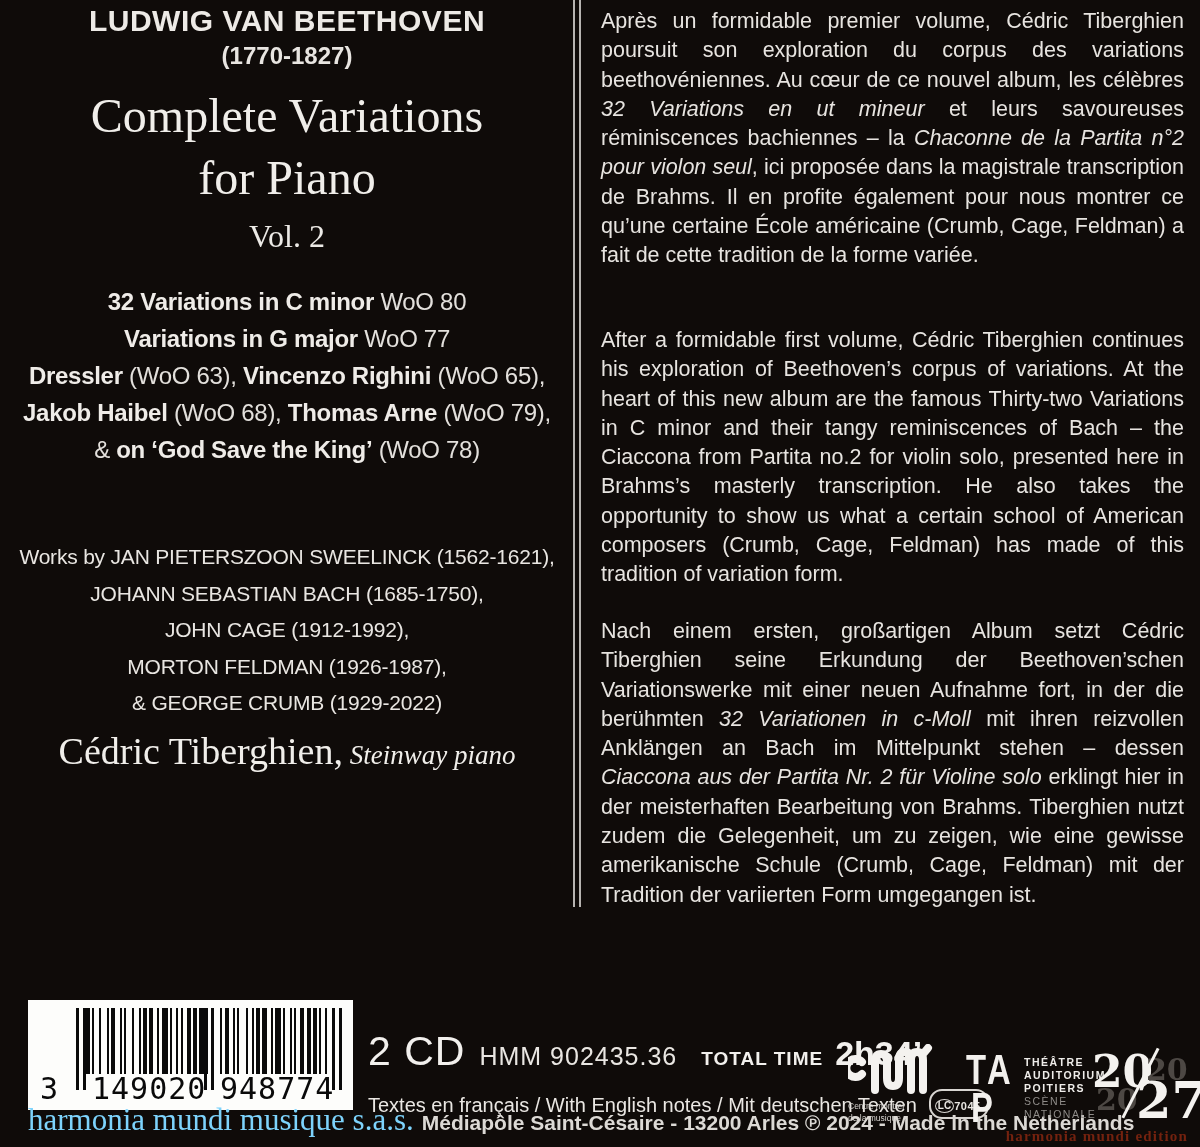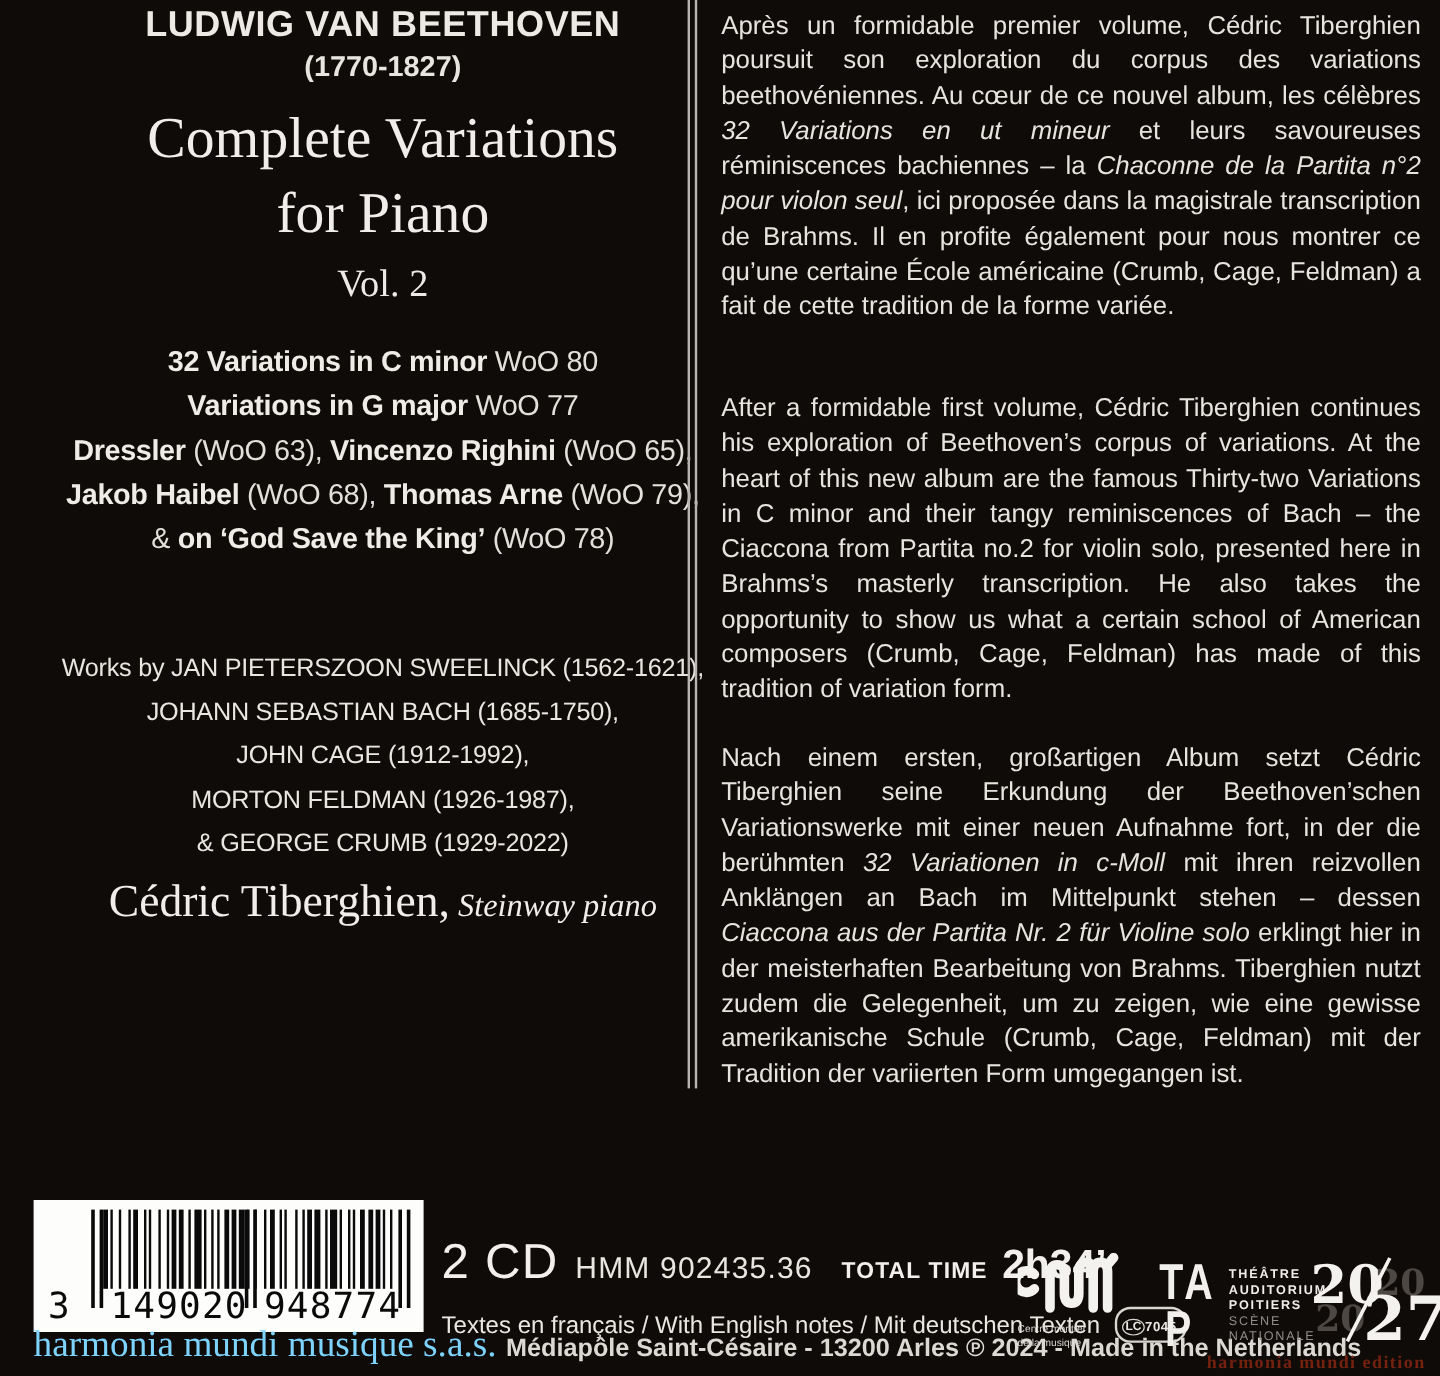--- a/index.html
+++ b/index.html
@@ -1,21 +1,21 @@
 <!DOCTYPE html>
 <html><head>
 <meta charset="utf-8">
 <style>
   html,body{margin:0;padding:0;background:#000;}
   .cover{
     position:relative;width:1200px;height:1147px;overflow:hidden;
     background:#0f0b09;color:#e6e3df;
     font-family:"Liberation Sans",sans-serif;
   }
-  .lblock{position:absolute;left:0;width:574px;text-align:center;white-space:nowrap;padding-left:32px;}
+  .lblock{position:absolute;left:0;width:574px;text-align:center;white-space:nowrap;}
   .composer{top:4px;font-size:30px;font-weight:700;letter-spacing:.5px;color:#edeae6;}
   .dates{top:42px;font-size:24px;font-weight:600;color:#e8e5e1;}
   .title{font-family:"Liberation Serif","DejaVu Serif",serif;font-weight:400;color:#f0eeea;}
   .title1{top:88px;font-size:48px;}
   .title2{top:150px;font-size:48px;}
   .vol{top:218px;font-family:"Liberation Serif","DejaVu Serif",serif;font-size:32px;color:#eceae6;}
   .tracks{top:283px;font-size:24px;line-height:37px;font-weight:700;letter-spacing:-.3px;color:#efece8;}
   .tracks .r{font-weight:400;color:#e3e0dc;}
   .works{top:539px;font-size:21px;line-height:36.5px;font-weight:400;letter-spacing:-.2px;color:#e9e6e2;}
   .artist{top:729px;font-family:"Liberation Serif","DejaVu Serif",serif;font-size:38px;color:#f0eeea;}

